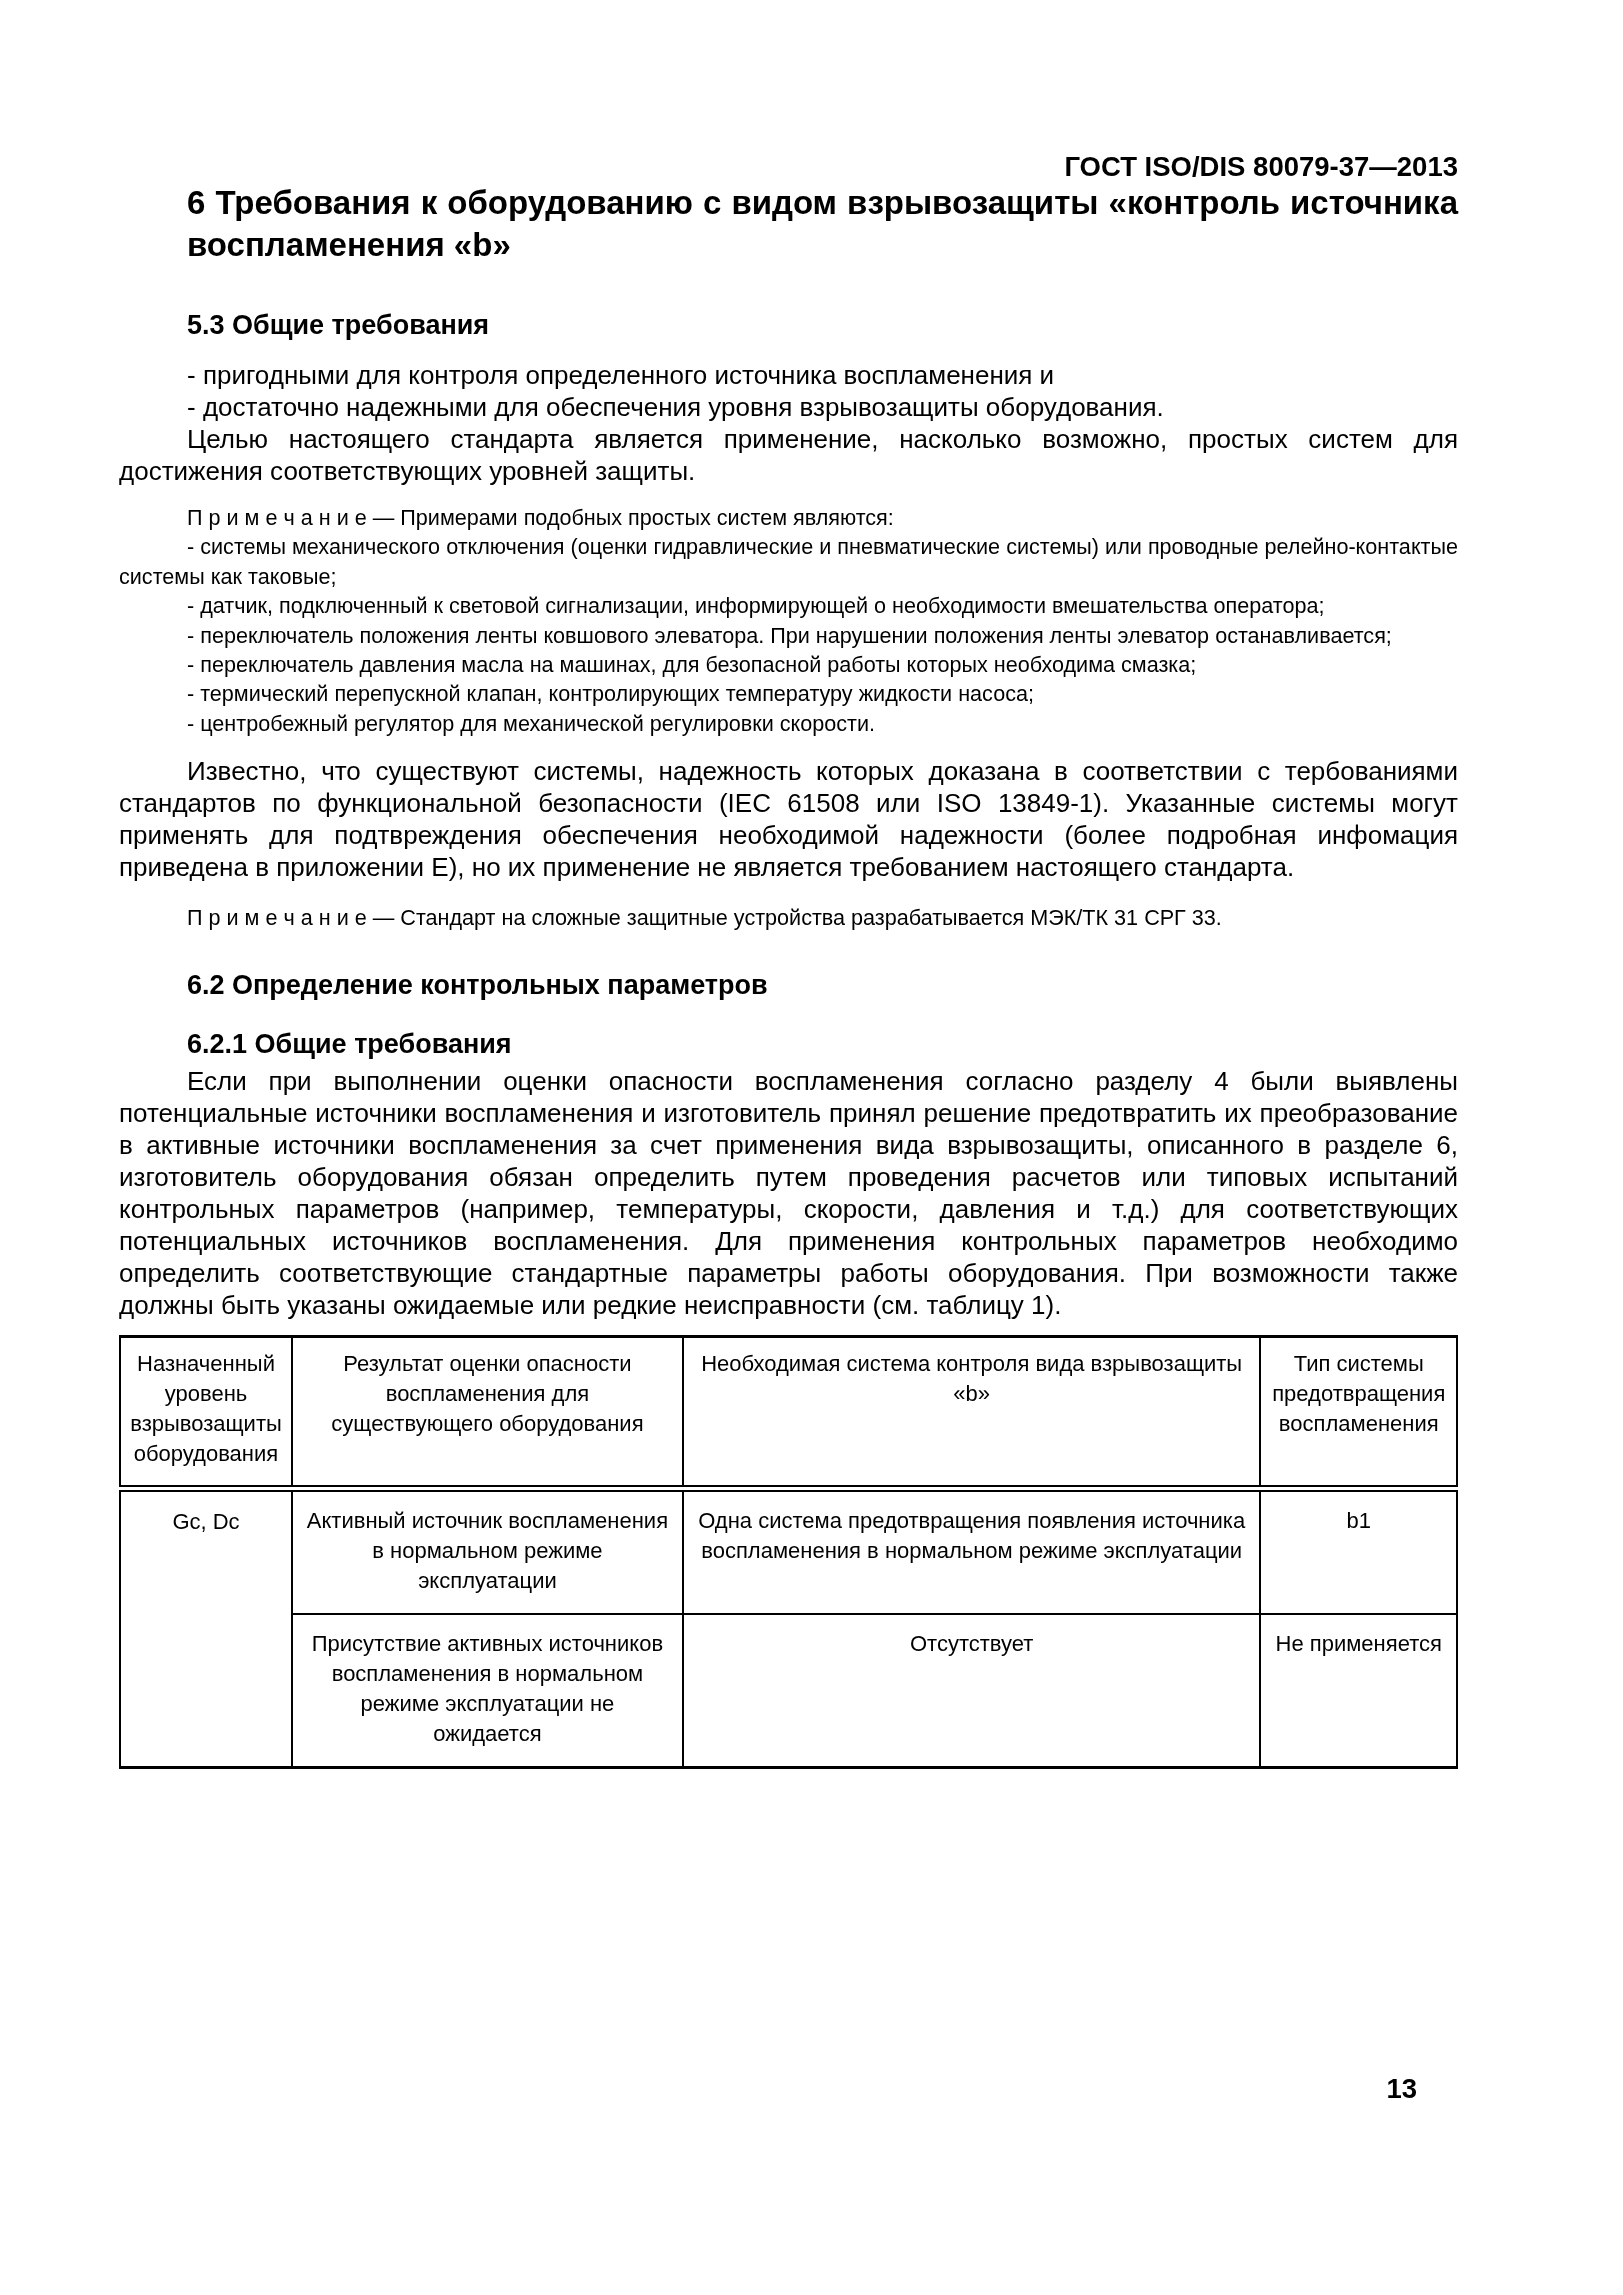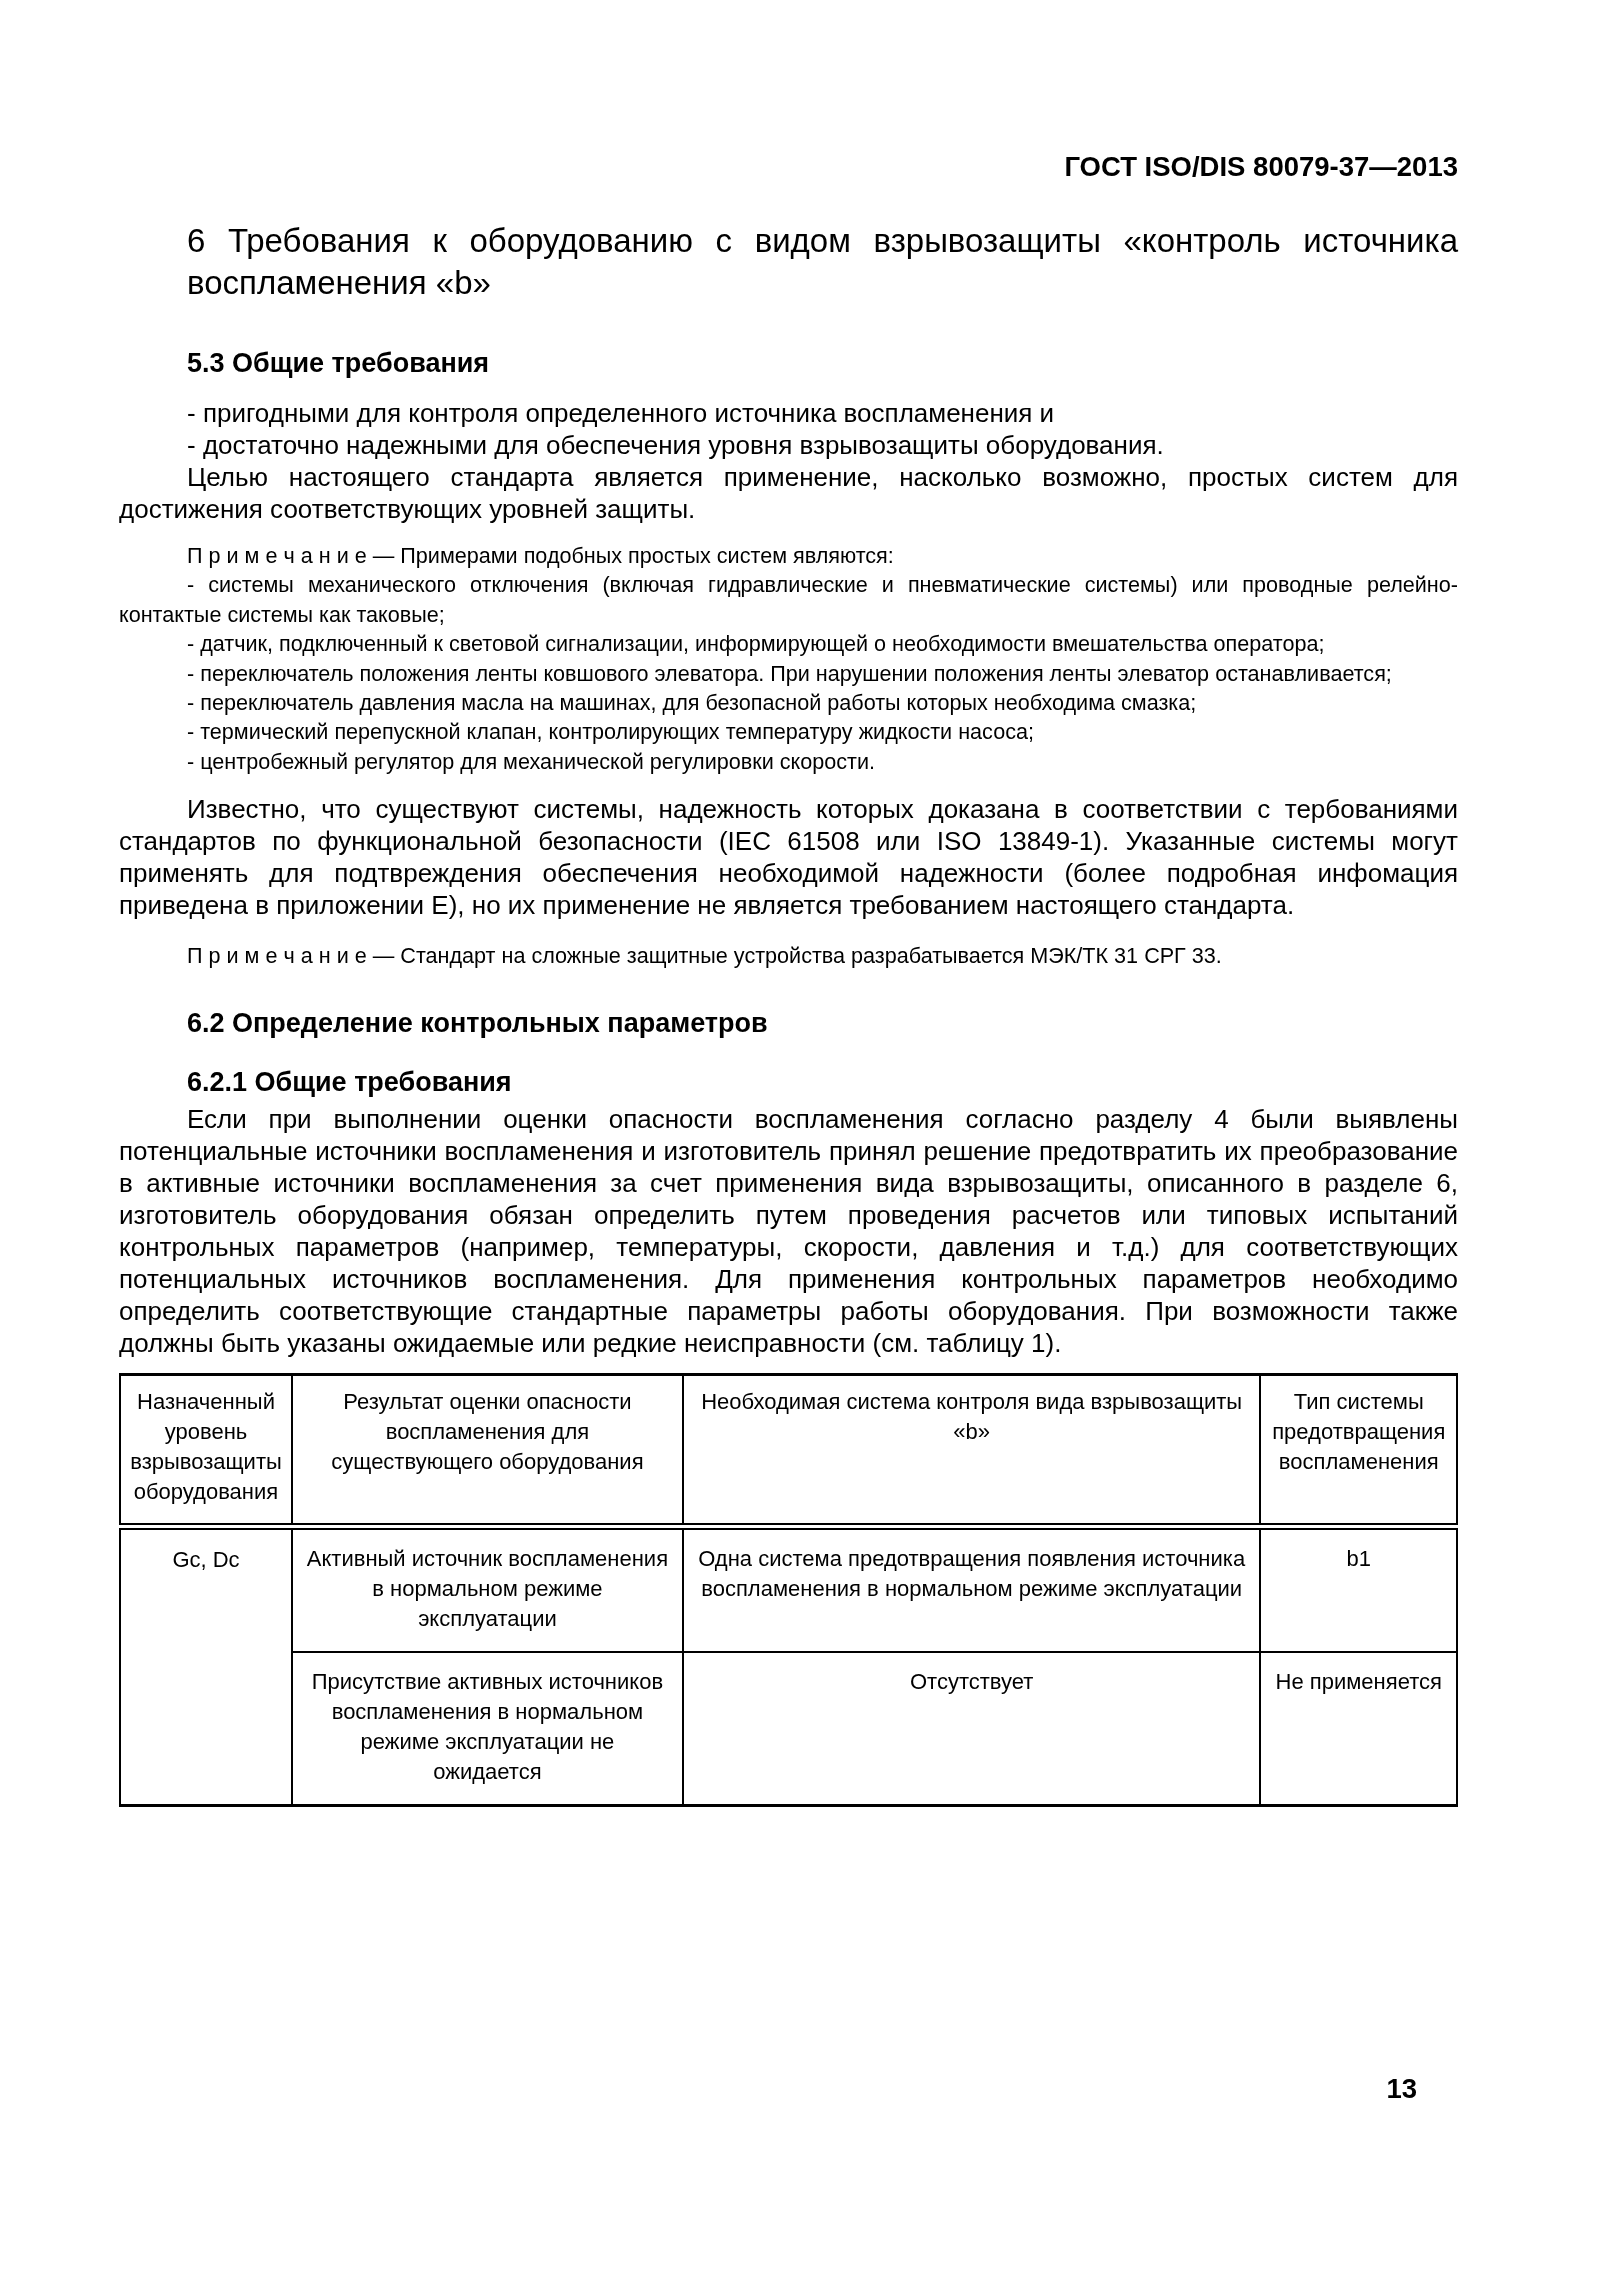--- a/index.html
+++ b/index.html
@@ -19,24 +19,23 @@
     top: 151px;
     width: 1339px;
   }
   .doc-header {
     font-size: 27.5px;
     font-weight: bold;
     text-align: right;
     line-height: 31px;
   }
   .doc-title {
-    margin-top: 38px;
     padding-left: 68px;
     font-size: 33px;
-    font-weight: normal;
+    font-weight: bold;
     line-height: 42px;
     text-align: justify;
   }
   .h-sub {
     padding-left: 68px;
     font-size: 27px;
     font-weight: bold;
     line-height: 31px;
   }
   .mt-6-1   { margin-top: 44px; }
@@ -119,21 +118,21 @@
     <div class="h-sub mt-6-1">5.3 Общие требования</div>
 
     <div class="body-block">
       <p>- пригодными для контроля определенного источника воспламенения и</p>
       <p>- достаточно надежными для обеспечения уровня взрывозащиты оборудования.</p>
       <p>Целью настоящего стандарта является применение, насколько возможно, простых систем для достижения соответствующих уровней защиты.</p>
     </div>
 
     <div class="note-block">
       <p>П р и м е ч а н и е  — Примерами подобных простых систем являются:</p>
-      <p>- системы механического отключения (включая гидравлические и пневматические системы) или проводные релейно-контактые системы как таковые;</p>
+      <p>- системы механического отключения (оценки гидравлические и пневматические системы) или проводные релейно-контактые системы как таковые;</p>
       <p>- датчик, подключенный к световой сигнализации, информирующей о необходимости вмешательства оператора;</p>
       <p>- переключатель положения ленты ковшового элеватора. При нарушении положения ленты элеватор останавливается;</p>
       <p>- переключатель давления масла на машинах, для безопасной работы которых необходима смазка;</p>
       <p>- термический перепускной клапан, контролирующих температуру жидкости насоса;</p>
       <p>- центробежный регулятор для механической регулировки скорости.</p>
     </div>
 
     <p class="body-p p3">Известно, что существуют системы, надежность которых доказана в соответствии с тербованиями стандартов по функциональной безопасности (IEC 61508 или ISO 13849-1). Указанные системы могут применять для подтвреждения обеспечения необходимой надежности (более подробная инфомация приведена в приложении E), но их применение не является требованием настоящего стандарта.</p>
 
     <div class="note-block note-single">

